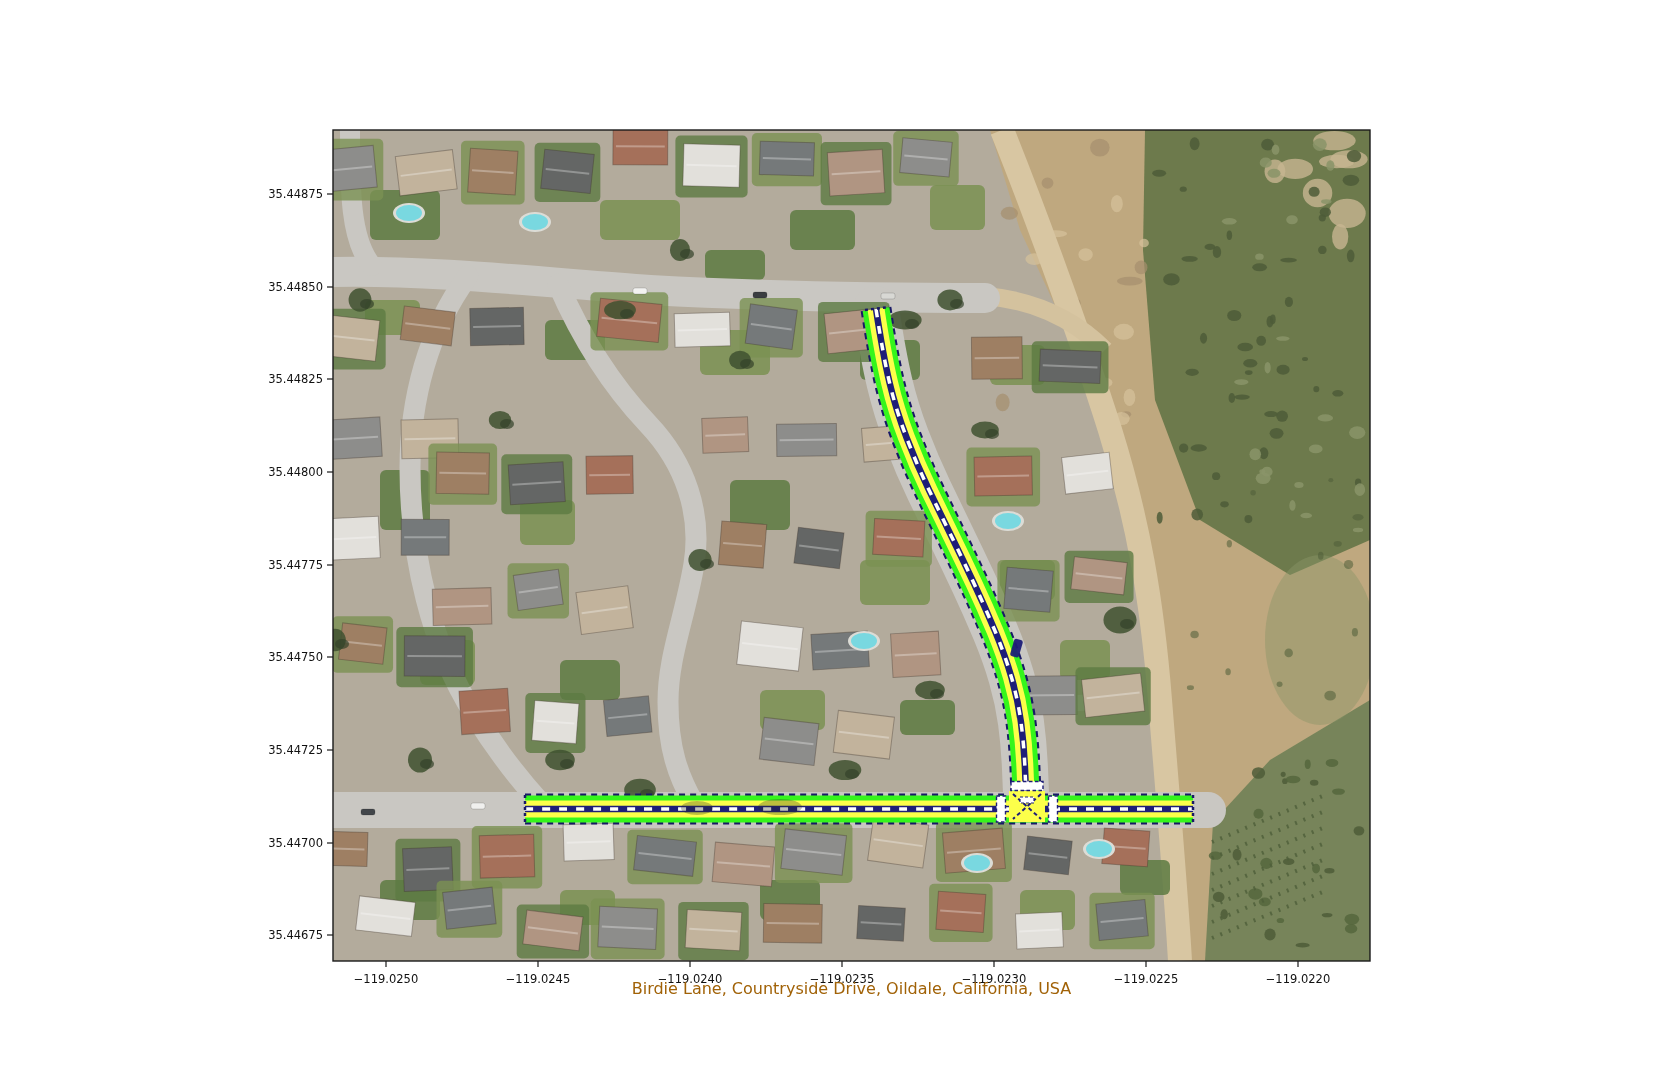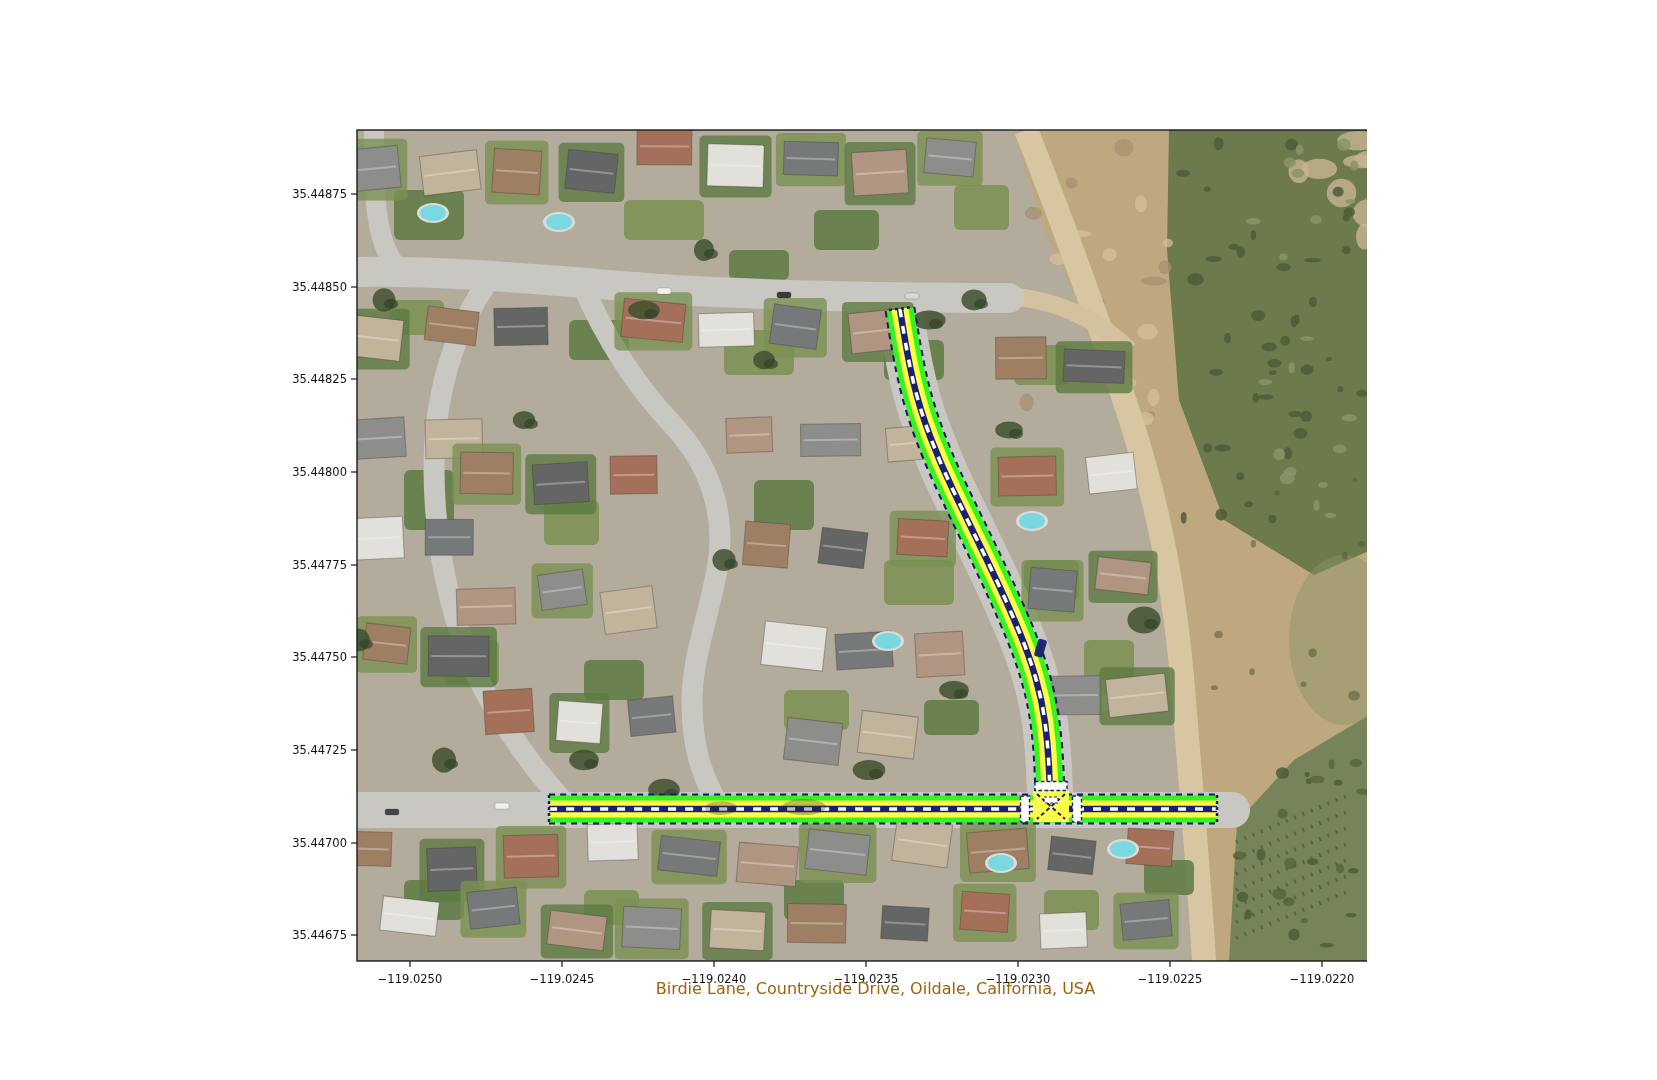--- a/index.html
+++ b/index.html
@@ -1,17 +1,17 @@
 <!DOCTYPE html>
 <html><head>
 <meta charset="utf-8">
 <style>
   html,body{margin:0;padding:0;background:#ffffff;}
-  .canvas{position:relative;width:1343px;height:1080px;background:#ffffff;overflow:hidden;
-          font-family:"DejaVu Sans",sans-serif;margin-left:24px;}
+  .canvas{position:relative;width:1657px;height:1080px;background:#ffffff;overflow:hidden;
+          font-family:"DejaVu Sans",sans-serif;}
   svg{position:absolute;left:0;top:0;}
   .tick-label{font-family:"DejaVu Sans",sans-serif;font-size:11.5px;fill:#111111;}
   .fig-title{position:absolute;left:333px;top:979px;width:1037px;text-align:center;
              font-size:16px;color:#a16207;font-family:"DejaVu Sans",sans-serif;}
 </style>
 </head>
 <body>
 
 <div class="canvas">
   <svg id="plot" width="1657" height="1080" viewBox="0 0 1657 1080">

